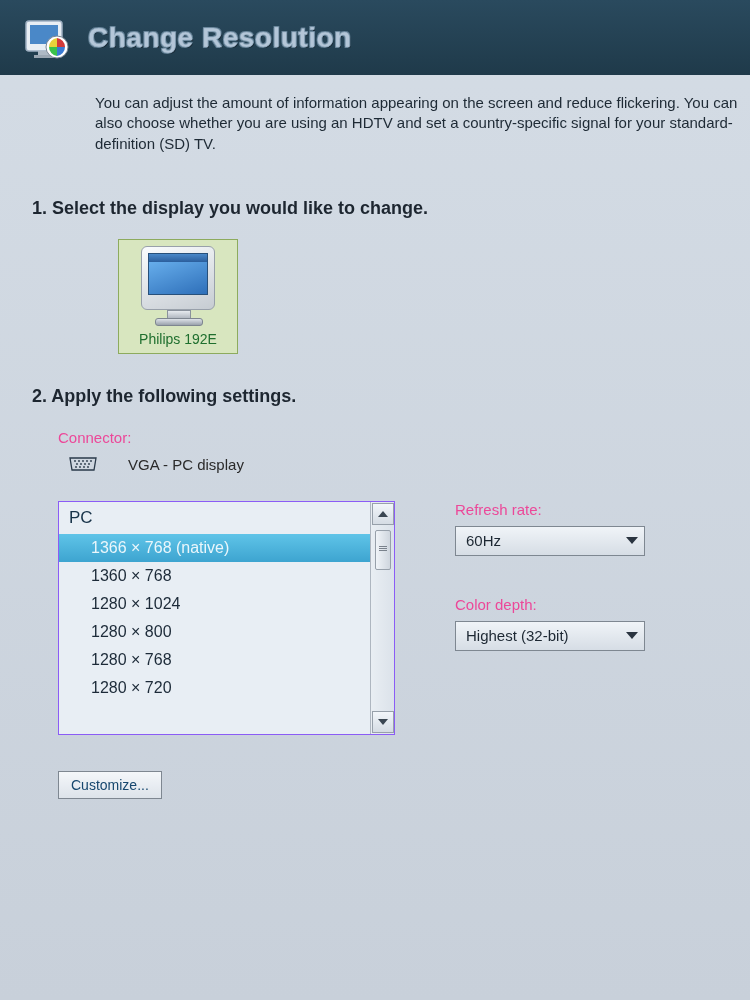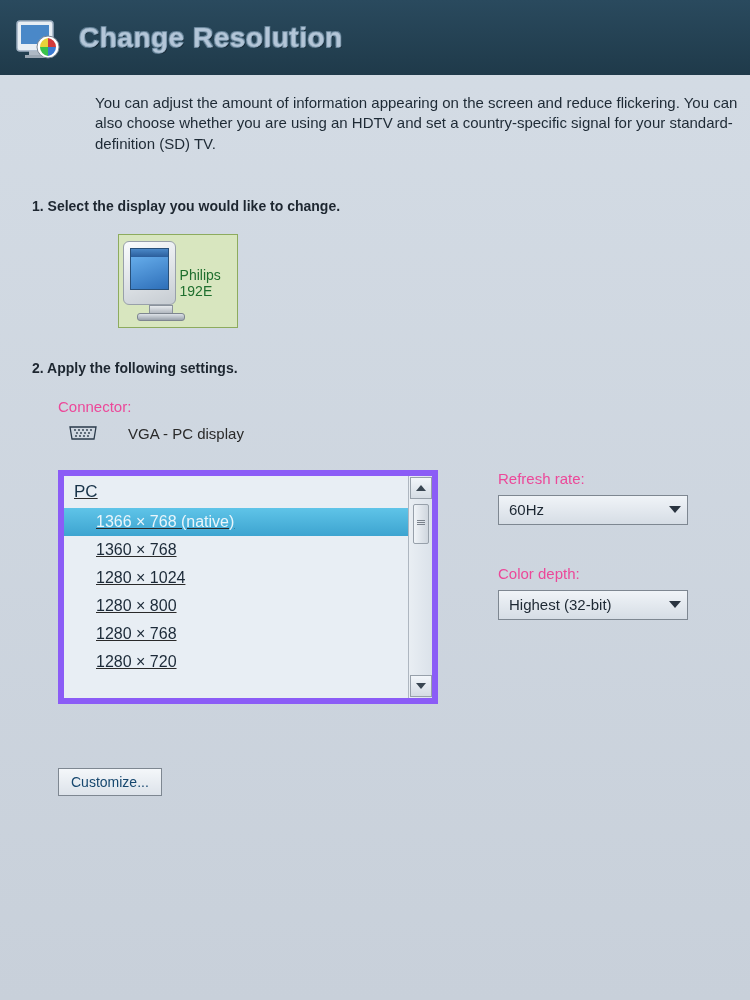--- a/index.html
+++ b/index.html
@@ -10,21 +10,21 @@
       font-size: 13px;
       background: linear-gradient(180deg, #d4dce5 0%, #c8d0da 100%);
       overflow: hidden;
       color: #2a2a2a;
     }
     .header {
       height: 75px;
       background: linear-gradient(180deg, #2a4a5e 0%, #1f3a4a 100%);
       display: flex;
       align-items: center;
-      padding-left: 15px;
+      padding-left: 24px;
       gap: 18px;
     }
     .header-icon {
       width: 46px;
       height: 46px;
       flex-shrink: 0;
     }
     .header-title {
       font-size: 28px;
       font-weight: bold;
@@ -38,31 +38,31 @@
       -webkit-text-stroke: 0.5px #94adc1;
     }
     .intro {
       padding: 18px 0 30px 95px;
       color: #1e2a35;
       font-size: 15px;
       line-height: 1.35;
     }
     .section-title {
       font-weight: bold;
-      font-size: 14px;
+      font-size: 18px;
       color: #1d2630;
       padding: 14px 0 14px 32px;
     }
     .display-row {
       padding: 6px 0 18px 118px;
     }
     .display-tile {
       width: 120px;
       display: flex;
-      flex-direction: row;
+      flex-direction: column;
       align-items: center;
       border: 1px solid #8dab5e;
       background: #d8e6bf;
       padding: 6px 0 6px 0;
     }
     .crt {
       width: 82px;
       height: 80px;
       position: relative;
     }
@@ -113,28 +113,27 @@
       padding-left: 10px; margin-bottom: 28px;
     }
     .vga-icon {
       width: 30px; height: 14px;
     }
     .columns {
       display: flex;
       gap: 60px;
     }
     .resolution-list {
-      width: 380px;
+      width: 337px;
       height: 234px;
       background: #e8eef4;
-      border: 6px solid #8b5cf6;
+      border: 1px solid #8b5cf6;
       position: relative;
       display:flex;
       margin-bottom: 36px;
-      text-decoration: underline;
     }
     .list-inner {
       flex:1;
       overflow:hidden;
     }
     .group-header {
       padding: 6px 10px;
       font-size: 17px;
       color: #173248;
     }
@@ -191,21 +190,20 @@
       width:0;height:0;border-left:6px solid transparent;border-right:6px solid transparent;
       border-top:7px solid #2a3440;
     }
     .customize-btn {
       padding: 5px 12px;
       background: linear-gradient(180deg,#f4f7fa,#dde3ea);
       border:1px solid #7e8791;
       color:#16476e;
       font-size:14px;
       cursor:default;
-      margin-top:28px;
     }
   </style>
 </head>
 <body>
 
 <div class="header">
   <div class="header-icon">
     <svg viewBox="0 0 46 46" width="46" height="46">
       <rect x="2" y="6" width="36" height="30" rx="3" fill="#e8eef4" stroke="#9fb0c2" stroke-width="1.5"></rect>
       <rect x="6" y="10" width="28" height="19" fill="#4a88c8"></rect>

